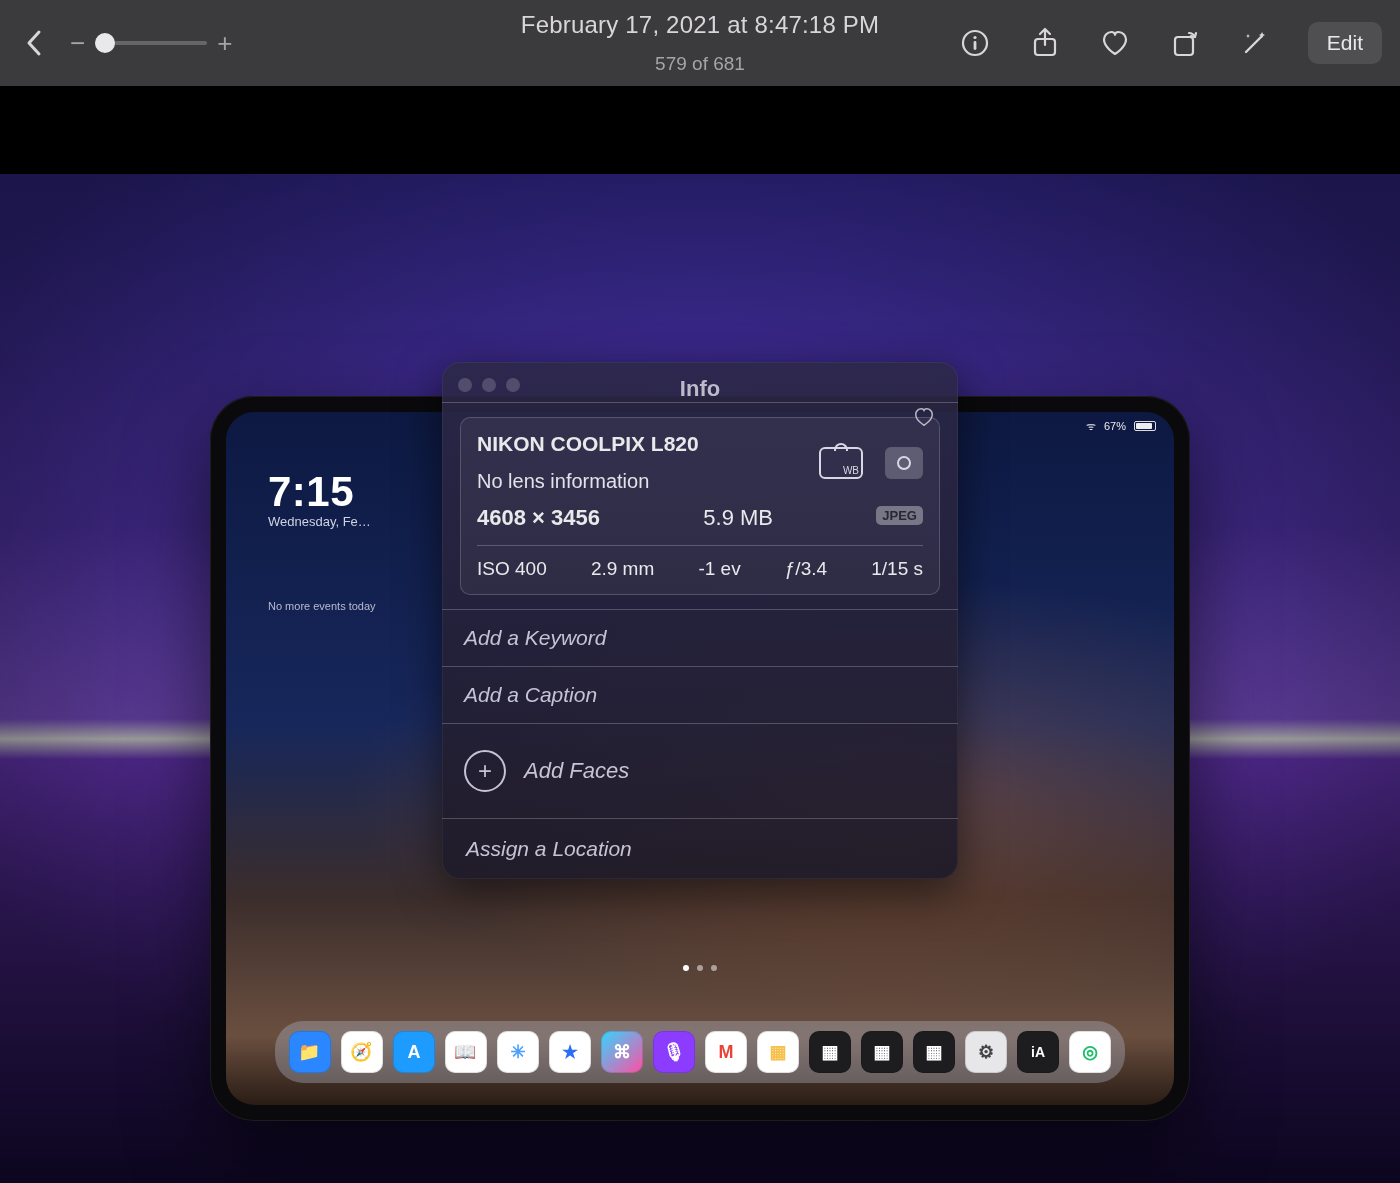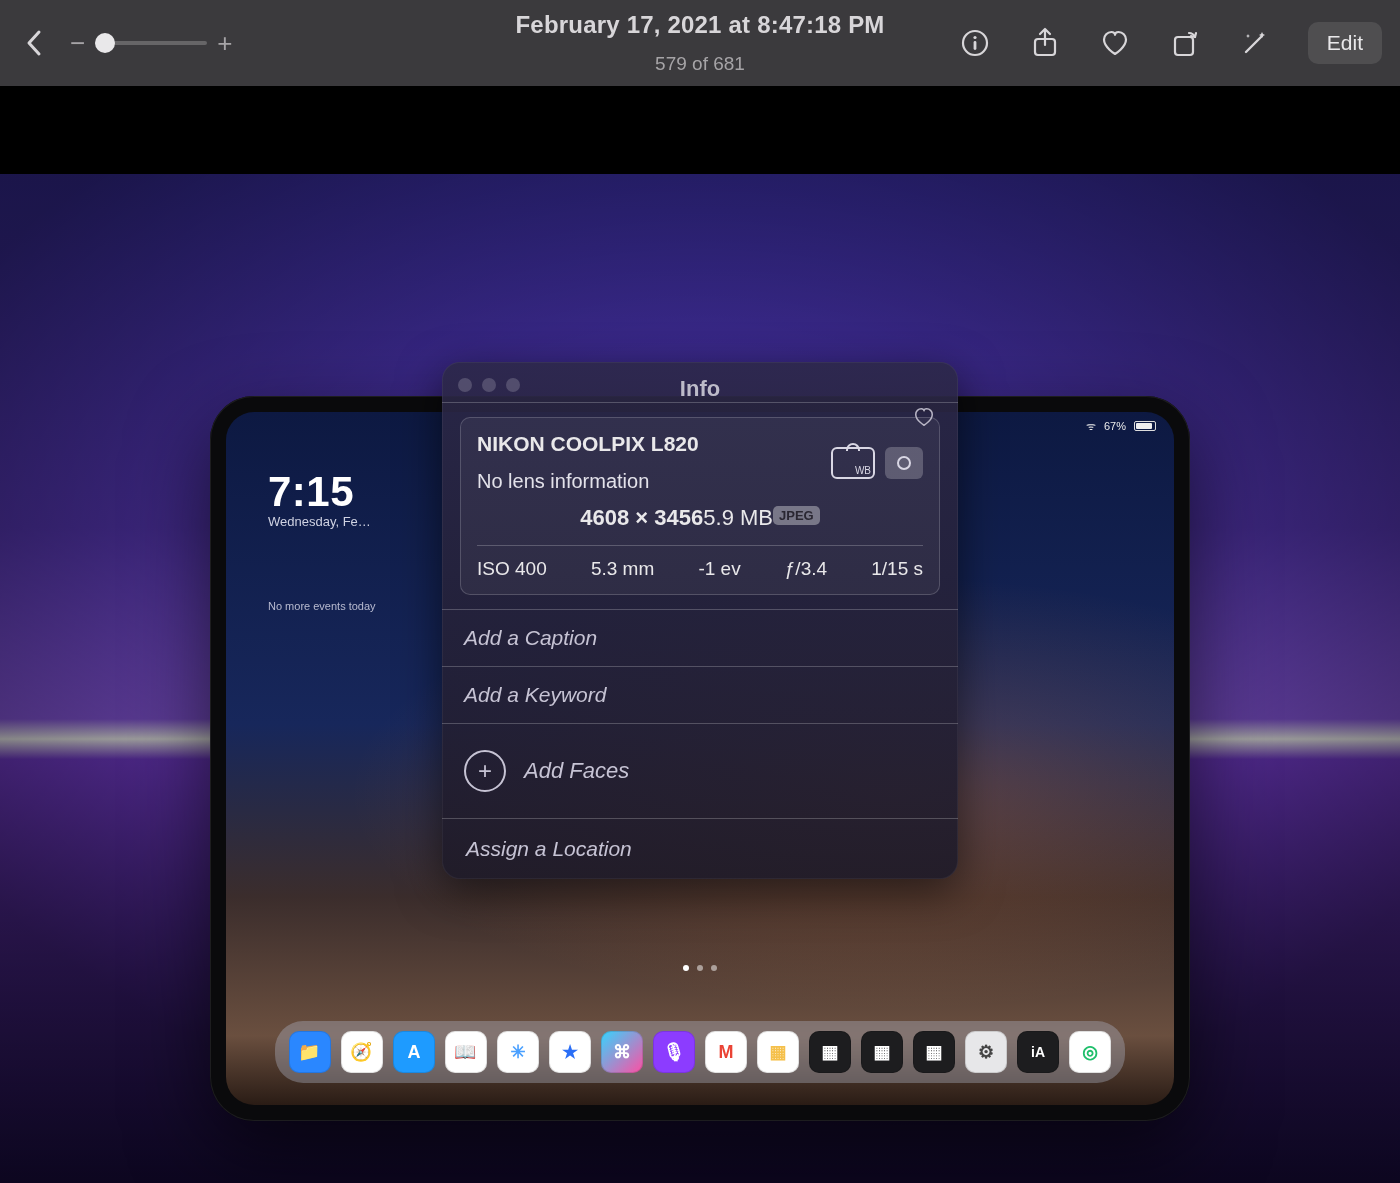--- a/index.html
+++ b/index.html
@@ -22,21 +22,21 @@
 }
 
 
 .toolbar{
   height:86px;background:var(--toolbar);
   display:flex;align-items:center;color:var(--toolbar-fg);
   position:relative;padding:0 18px;
 }
 .tb-left{display:flex;align-items:center;gap:18px}
 .tb-center{position:absolute;left:50%;transform:translateX(-50%);text-align:center}
-.tb-center .title{font-size:24px;font-weight:700;letter-spacing:.2px}
+.tb-center .title{font-size:24px;font-weight:400;letter-spacing:.2px}
 .tb-center .sub{font-size:19px;color:var(--muted);margin-top:14px}
 .tb-right{margin-left:auto;display:flex;align-items:center;gap:36px}
 
 .icon-btn{color:var(--toolbar-fg);display:flex;align-items:center;justify-content:center;width:34px;height:34px;cursor:pointer}
 .edit-btn{background:rgba(255,255,255,.10);padding:9px 19px;border-radius:10px;font-size:21px;font-weight:500;cursor:pointer;color:var(--white)}
 .zoom{display:flex;align-items:center;gap:10px;font-size:26px;color:var(--muted)}
 .slider{position:relative;width:112px;height:24px;display:flex;align-items:center}
 .slider .track{position:absolute;left:0;right:0;top:50%;height:4px;background:rgba(255,255,255,.22);border-radius:2px;transform:translateY(-50%)}
 .slider .knob{position:absolute;left:0;top:50%;width:20px;height:20px;border-radius:50%;background:#e9e8ea;transform:translate(0,-50%)}
 
@@ -95,24 +95,24 @@
 .info-head{padding:10px 22px 16px 22px}
 .info-head .title-ph{font-style:italic;color:#bdbbc9;font-size:21px;margin-bottom:4px;cursor:text}
 .info-head .fname{font-size:21px;font-weight:700;color:#f1f0f4}
 .info-head .dt{font-size:20px;color:#f1f0f4;margin-top:4px}
 .section{border-top:1px solid var(--thin-border)}
 .meta-box{margin:14px 18px;background:rgba(255,255,255,.05);border:1px solid rgba(255,255,255,.18);border-radius:10px;padding:14px 16px}
 .meta-row{display:flex;justify-content:space-between;align-items:center}
 .meta-cam{font-size:21px;font-weight:600}
 .meta-lens{font-size:20px;color:#e3e2ea;margin-top:14px}
 .meta-dims{font-size:22px;font-weight:600;margin-top:6px}
-.meta-mid{display:flex;justify-content:center;align-items:center;margin-top:6px}
+.meta-mid{display:flex;justify-content:space-between;align-items:center;margin-top:6px}
 .jpeg-badge{background:rgba(255,255,255,.35);color:#2a2732;font-weight:700;font-size:13px;padding:2px 6px;border-radius:5px}
 .meta-grid{display:flex;justify-content:space-between;border-top:1px solid var(--thin-border);margin-top:14px;padding-top:12px;font-size:19px}
-.meta-icons{display:flex;gap:10px}
+.meta-icons{display:flex;gap:22px}
 .mic{width:44px;height:32px;border:2px solid #d9d7e4;border-radius:6px;display:flex;align-items:flex-end;justify-content:flex-end;padding:1px 2px;font-size:10px;color:#d9d7e4;position:relative}
 .mic::before{content:'';position:absolute;top:-6px;left:50%;width:10px;height:6px;border:2px solid #d9d7e4;border-bottom:none;border-radius:10px 10px 0 0;transform:translateX(-50%)}
 .mic2{width:38px;height:32px;border-radius:6px;background:rgba(255,255,255,.22);display:flex;align-items:center;justify-content:center}
 .mic2 .dot{width:14px;height:14px;border-radius:50%;border:2px solid #d9d7e4}
 
 .info .row-btn{padding:16px 22px;font-size:21px;font-style:italic;color:#c6c3d4;cursor:text}
 .faces{display:flex;align-items:center;gap:18px;padding:26px 22px}
 .plus-circ{width:42px;height:42px;border:2px solid #c6c3d4;border-radius:50%;display:flex;align-items:center;justify-content:center;font-size:24px;color:#c6c3d4;cursor:pointer;font-style:normal}
 .faces-label{font-size:22px;font-style:italic;color:#c6c3d4}
 .map{padding:18px 24px;font-size:21px;font-style:italic;color:#c6c3d4;cursor:text}
@@ -253,28 +253,28 @@
             </div>
         </div>
       </div>
       <div class="meta-mid">
         <span class="meta-dims">4608 × 3456</span>
         <span class="meta-dims" style="font-weight:400">5.9 MB</span>
         <span class="jpeg-badge">JPEG</span>
       </div>
       <div class="meta-grid">
         <span>ISO 400</span>
-        <span>5.3 mm</span>
+        <span>2.9 mm</span>
         <span>-1 ev</span>
         <span>ƒ/3.4</span>
         <span>1/15 s</span>
       </div>
     </div>
   </div>
 
+  <div class="section row-btn">Add a Keyword</div>
   <div class="section row-btn">Add a Caption</div>
-  <div class="section row-btn">Add a Keyword</div>
   <div class="section faces">
     <div class="plus-circ">+</div>
     <div class="faces-label">Add Faces</div>
   </div>
   <div class="section map">Assign a Location</div>
 </div>
 
 </body></html>

